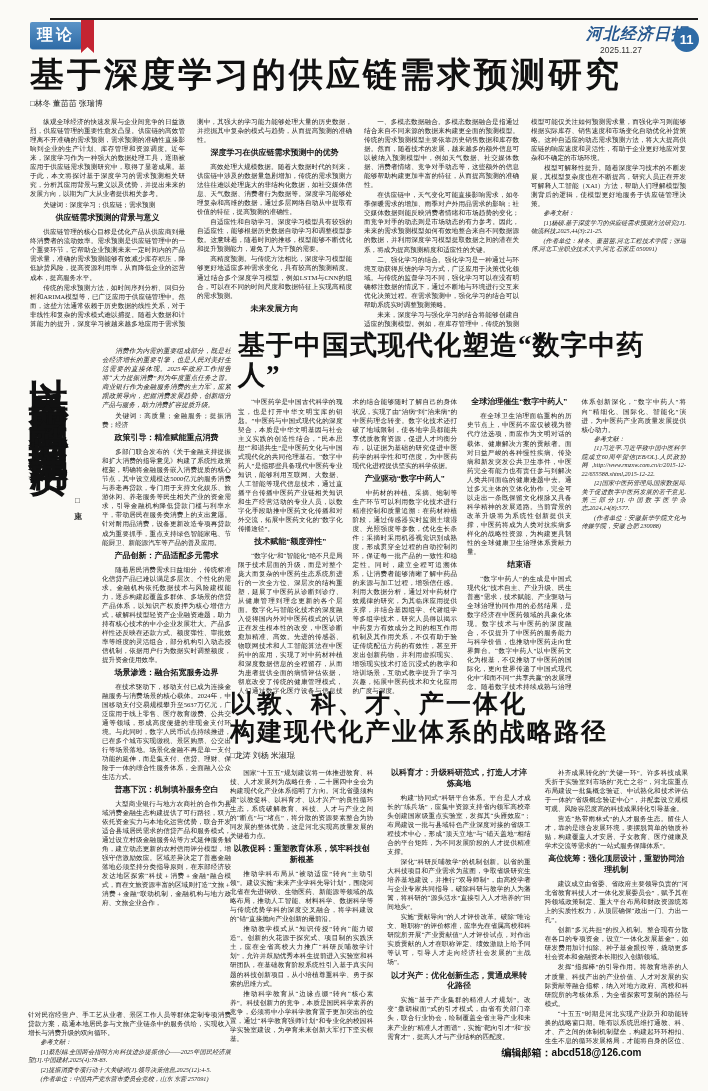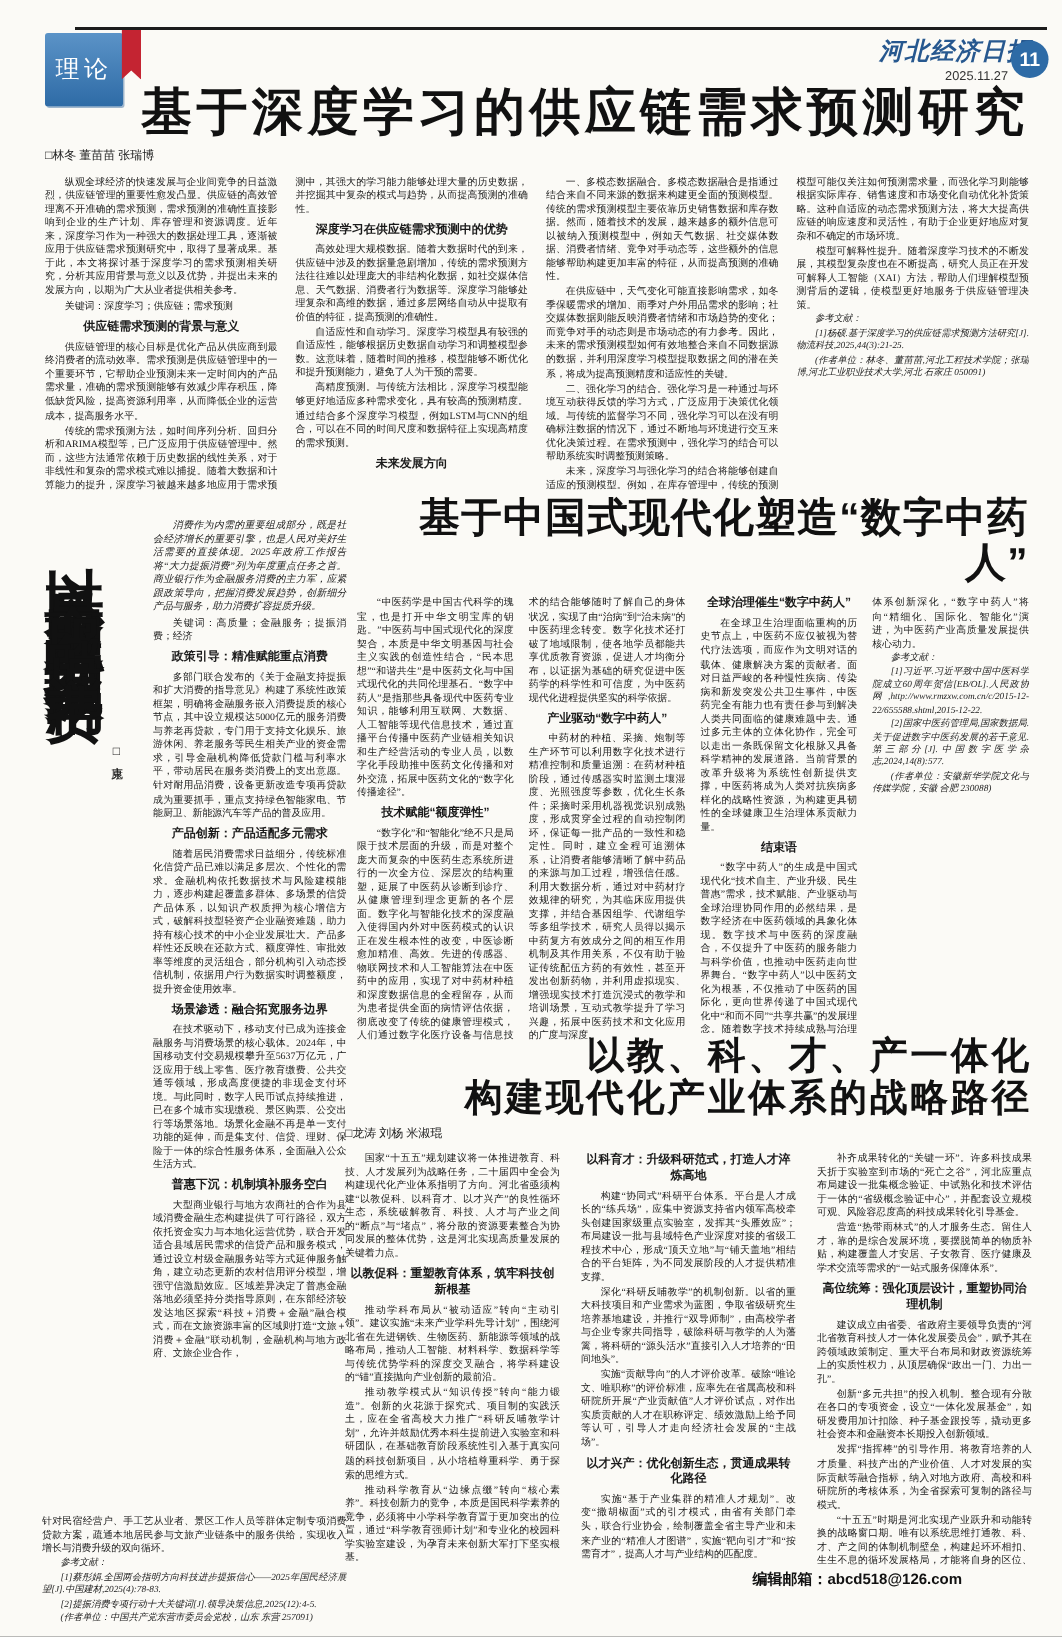--- a/index.html
+++ b/index.html
@@ -1,34 +1,34 @@
 <!DOCTYPE html>
 <html style="--brand-blue: #2e6ba6; --brand-blue-light: #5b93c7; --ribbon-red: #c42432;"><head>
 <meta charset="utf-8">
 <style>
   html,body{margin:0;padding:0;background:#888;}
   #page{position:relative;width:708px;height:1091px;margin:0 auto;background:#fbfaf6;overflow:hidden;
         font-family:"Liberation Serif","DejaVu Serif",serif;color:#1b1b1b;}
   
   .top-rule{position:absolute;left:50px;top:18px;width:648px;height:2px;background:#1c1c1c;}
   .section-box{position:absolute;left:30px;top:22px;background:linear-gradient(180deg,var(--brand-blue-light,#5b93c7),var(--brand-blue,#2e6ba6));
-        color:#fff;font-family:"Liberation Sans",sans-serif;font-weight:normal;font-size:16px;
-        padding:14px 7px;letter-spacing:3px;border-radius:2px;box-shadow:1px 1px 0 #9fb6cc;}
+        color:#fff;font-family:"Liberation Sans",sans-serif;font-weight:bold;font-size:16px;
+        padding:3px 7px;letter-spacing:3px;border-radius:2px;box-shadow:1px 1px 0 #9fb6cc;}
   .ribbon{position:absolute;left:81px;top:20px;width:13px;height:33px;background:var(--ribbon-red,#c42432);
         clip-path:polygon(0 0,100% 0,100% 100%,50% 82%,0 100%);}
   .masthead{position:absolute;left:586px;top:24px;width:86px;text-align:center;
         font-family:"Liberation Serif",serif;font-style:italic;font-weight:bold;
         font-size:16px;color:#27588f;letter-spacing:1px;white-space:nowrap;}
-  .issue-date{position:absolute;left:600px;top:45px;width:72px;text-align:right;font-size:8.5px;color:#333;
+  .issue-date{position:absolute;left:600px;top:45px;width:72px;font-size:8.5px;color:#333;
         font-family:"Liberation Sans",sans-serif;}
   .page-circle{position:absolute;left:674px;top:27px;width:25px;height:25px;border-radius:50%;
         background:var(--brand-blue,#2e6ba6);color:#fff;font-family:"Liberation Sans",sans-serif;
         font-weight:bold;font-size:13px;line-height:25px;text-align:center;}
   
-  .a-title{font-family:Liberation Sans, sans-serif;font-weight:900;text-align:right;
+  .a-title{font-family:Liberation Serif, serif;font-weight:900;text-align:left;
         color:#111;line-height:1.12;}
   .a-byline{text-align:left;font-size:8px;color:#222;margin-top:4px;}
   .cols{column-fill:auto;overflow:hidden;}
   .blk{font-size:6.6px;line-height:1.37;text-align:justify;text-indent:2em;margin:0 0 1px 0;}
   .blk-h{font-family:"Liberation Sans",sans-serif;font-weight:bold;font-size:8px;text-align:center;
         text-indent:0;margin:4px 0 3px 0;break-inside:avoid;}
   .blk-kw{font-size:6.6px;margin:2px 0;}
   .blk-intro{font-style:italic;}
   .blk-ref{font-style:italic;font-size:6.2px;}
   .blk-cont{text-indent:0;}

